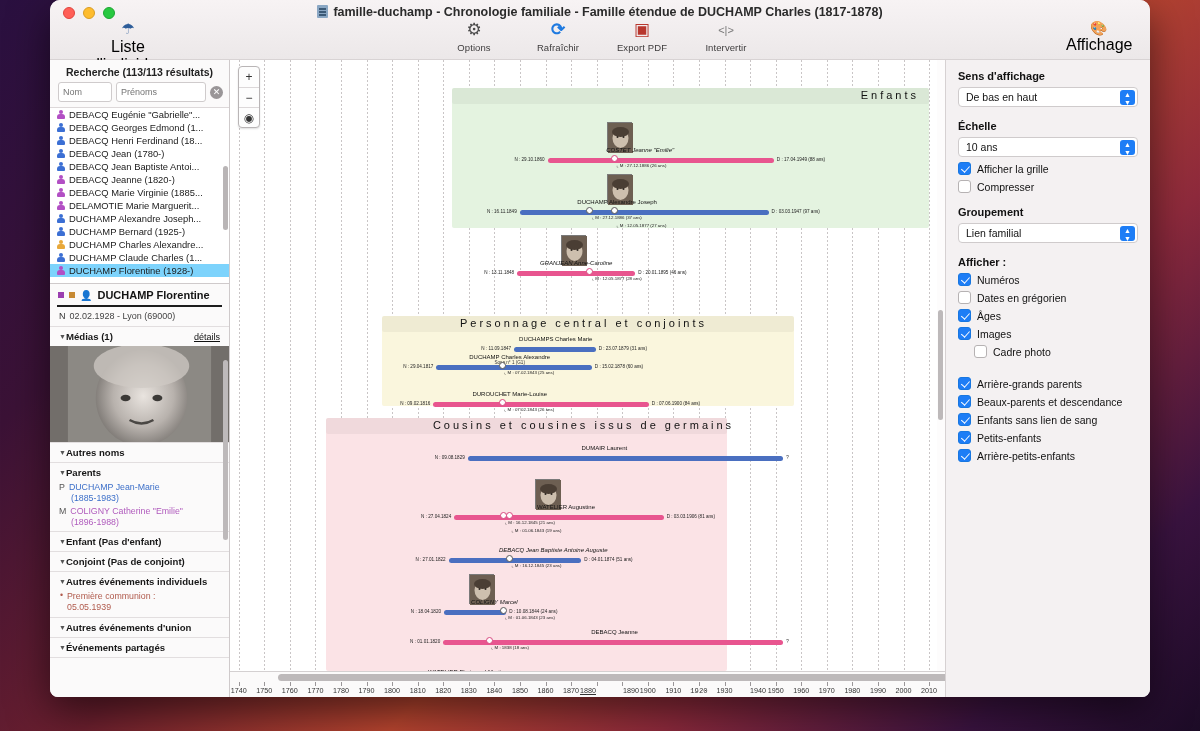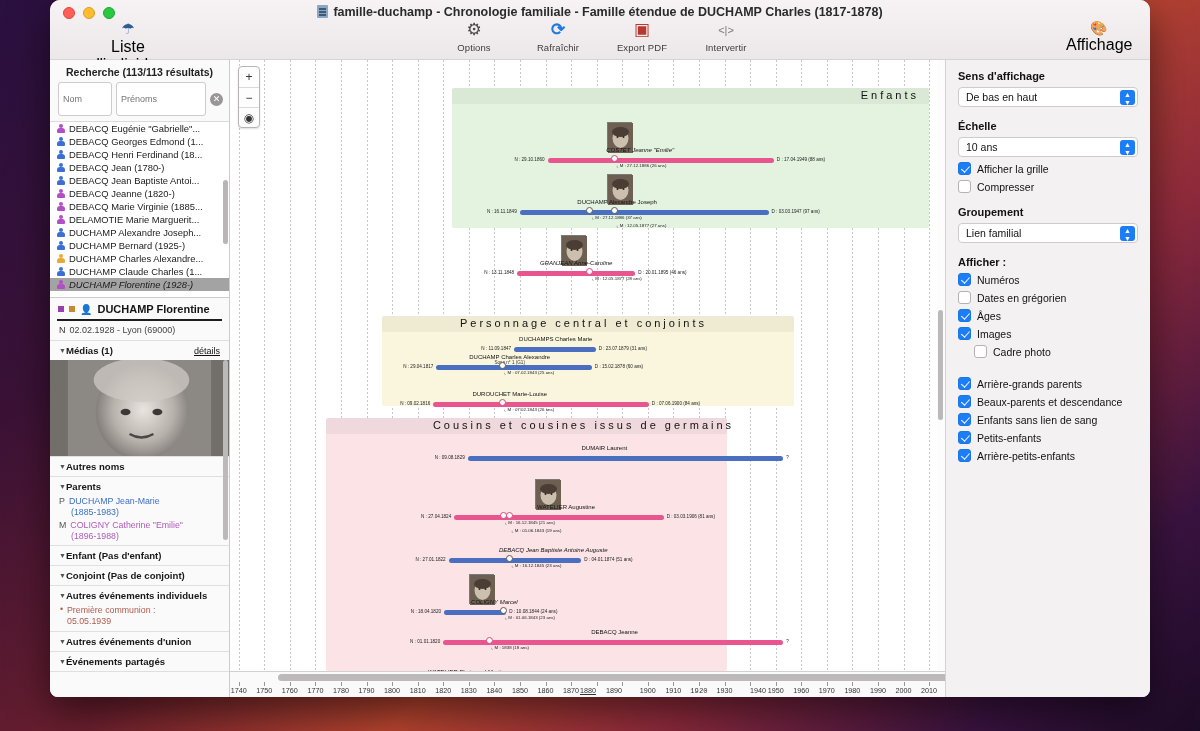--- a/index.html
+++ b/index.html
@@ -49,30 +49,30 @@
   
   #sidebar {
     width:180px; flex:0 0 180px; background:#fbfafa;
     border-right:1px solid #cfcacb; display:flex; flex-direction:column;
     position:relative; overflow:hidden;
   }
   #search-head { font-size:10.5px; font-weight:bold; color:#222; text-align:center; padding:6px 0 4px; }
   #search-row { display:flex; align-items:center; gap:4px; padding:0 6px 5px 8px; }
   #search-row input {
     border:1px solid #cfcbcc; border-radius:3px; height:16px; font-size:9px;
-    padding:16px 4px; background:#fff; color:#333; outline:none; min-width:0;
+    padding:9px 4px; background:#fff; color:#333; outline:none; min-width:0;
   }
   #f-nom{flex:0 0 54px;} #f-prenoms{flex:1;}
   #clear-search {
     width:13px;height:13px;border-radius:50%;background:#9a9698;color:#fff;
     font-size:9px;line-height:13px;text-align:center;flex:0 0 13px;cursor:pointer;
   }
   #person-list { height:176px; overflow:hidden; border-top:1px solid #ddd8d9; background:#fff; position:relative; }
   .p-row { display:flex; align-items:center; gap:4px; padding:1px 6px; font-size:9.4px; color:#1a1a1a; white-space:nowrap; cursor:default;}
-  .p-row.sel { background:#a3a3a3;font-style:italic; }
+  .p-row.sel { background:#7dd3fc; }
   .pi { width:9px;height:10px;flex:0 0 9px; position:relative;}
   .pi:before{content:"";position:absolute;left:2.5px;top:0;width:4px;height:4px;border-radius:50%;}
   .pi:after{content:"";position:absolute;left:0.5px;top:4.5px;width:8px;height:5px;border-radius:3px 3px 1px 1px;}
   .pi.m:before,.pi.m:after{background:#3b6fd4;}
   .pi.f:before,.pi.f:after{background:#b24fc4;}
   .pi.o:before,.pi.o:after{background:#e8a83a;}
   #list-scroll { position:absolute; right:1px; top:58px; width:5px; height:64px; background:#b9b5b6; border-radius:3px;}
 
   #sel-head { border-top:1px solid #cfcacb; padding:5px 8px 4px; display:flex; align-items:center; gap:5px; background:#fbfafa;}
   .swatch{width:6px;height:6px;display:inline-block;}
@@ -553,21 +553,21 @@
           <div class="tick" style="left: 264.389px;">1840</div>
           <div class="tickm" style="left: 289.96px;"></div>
           <div class="tick" style="left: 289.96px;">1850</div>
           <div class="tickm" style="left: 315.53px;"></div>
           <div class="tick" style="left: 315.53px;">1860</div>
           <div class="tickm" style="left: 341.101px;"></div>
           <div class="tick" style="left: 341.101px;">1870</div>
           <div class="tickm" style="left: 366.671px;"></div>
           <div class="tick" style="left: 358px; text-decoration: underline;">1880</div>
           <div class="tickm" style="left: 392.242px;"></div>
-          <div class="tick" style="left: 384px; margin-top: 42px;">1890</div>
+          <div class="tick" style="left: 401px; margin-top: 42px;">1890</div>
           <div class="tickm" style="left: 417.812px;"></div>
           <div class="tick" style="left: 417.812px;">1900</div>
           <div class="tickm" style="left: 443.383px;"></div>
           <div class="tick" style="left: 443.383px;">1910</div>
           <div class="tickm" style="left: 468.953px;"></div>
           <div class="tick" style="left: 468.953px; font-family: Liberation Mono, monospace;">1920</div>
           <div class="tickm" style="left: 494.523px;"></div>
           <div class="tick" style="left: 494.523px;">1930</div>
           <div class="tickm" style="left: 520.094px;"></div>
           <div class="tick" style="left: 520.094px; margin-left: 8px;">1940</div>

